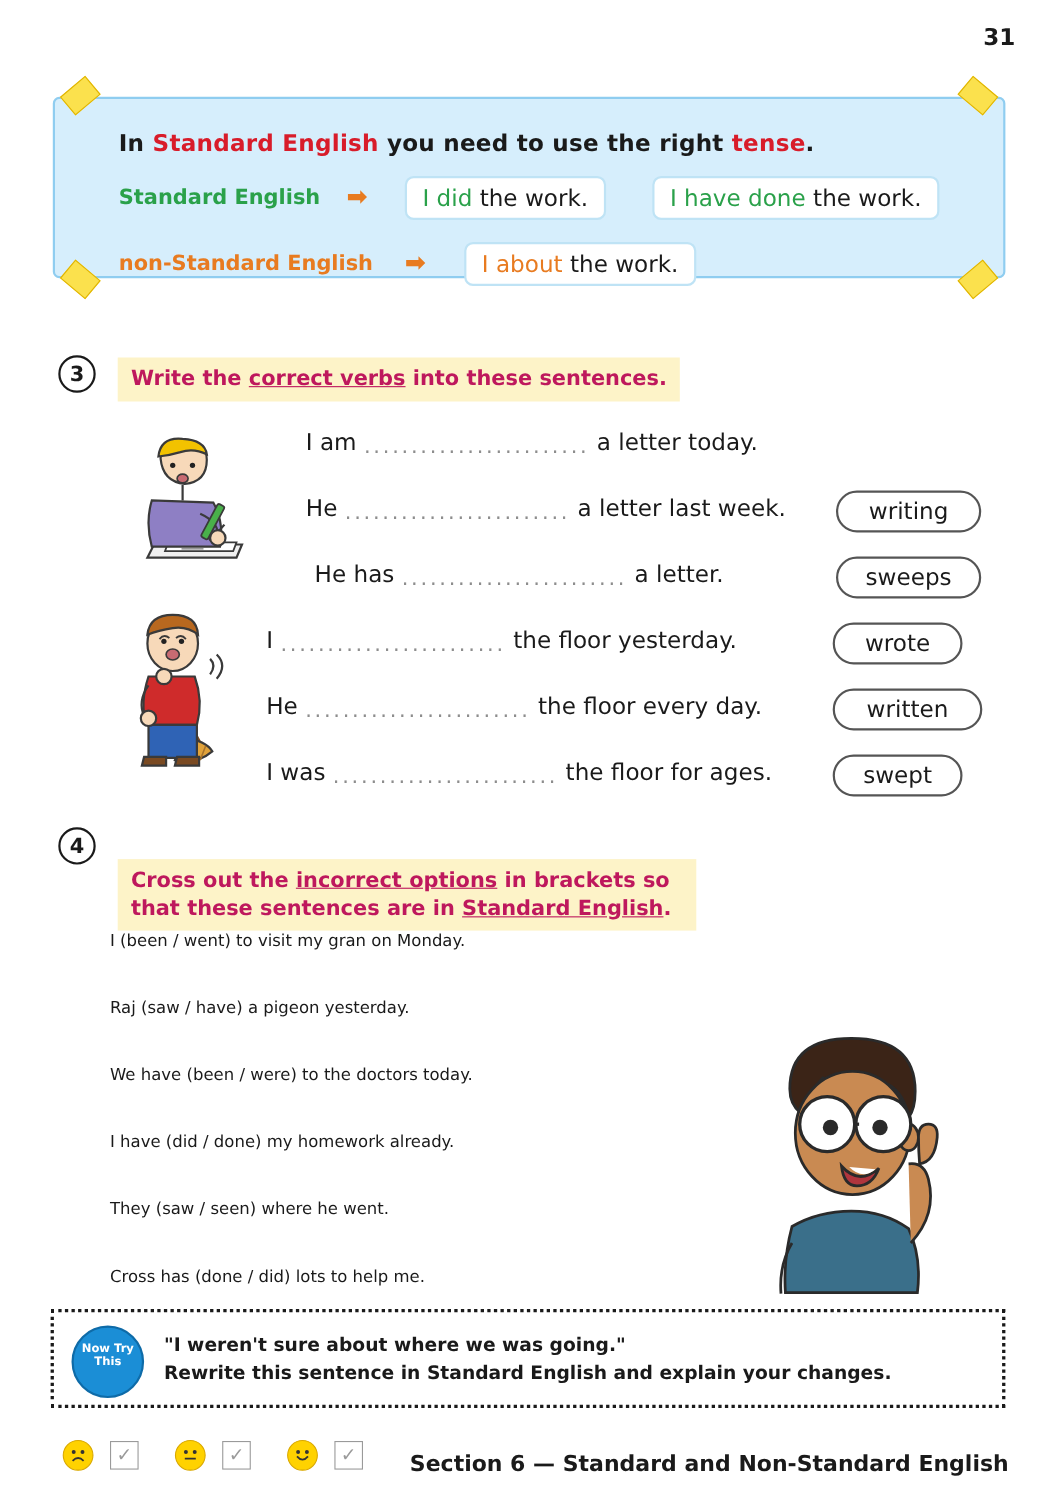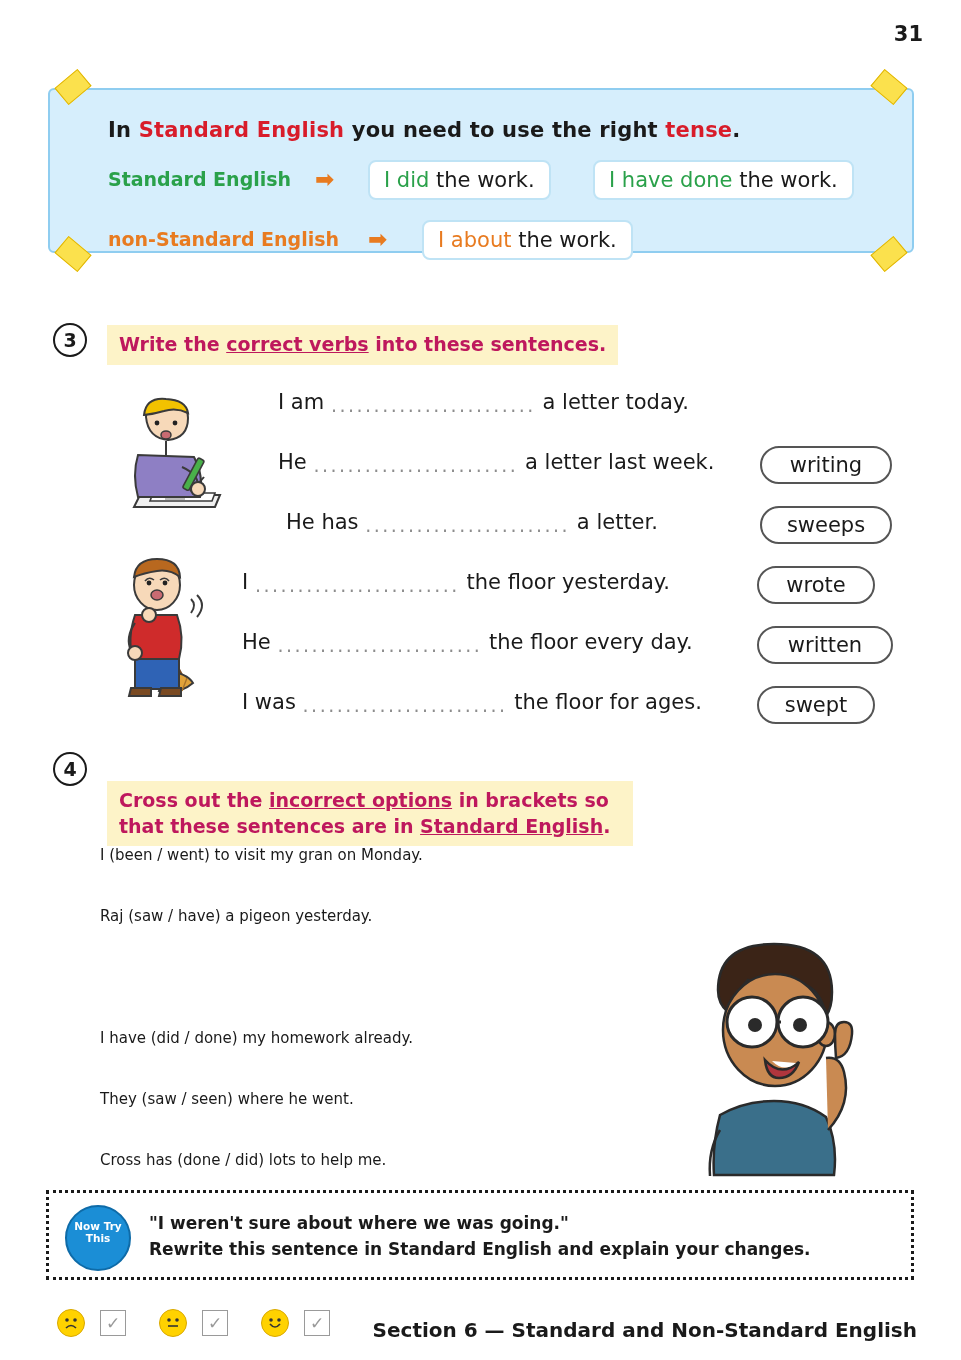--- a/index.html
+++ b/index.html
@@ -315,20 +315,21 @@
   <div class="word-box" style="left:757px; top:686px; width:118px;">swept</div>
 
   <div class="qnum" style="left:53px; top:752px;">4</div>
   <div class="qbox" style="left:107px; top:750px; width:526px;margin-top:31px;">
     <span>Cross out the </span><span class="u">incorrect options</span><span> in brackets so</span><br>
     <span>that these sentences are in </span><span class="u">Standard English</span><span>.</span>
   </div>
 
   <div class="q4sent" style="top:846px;">I (been / went) to visit my gran on Monday.</div>
   <div class="q4sent" style="top:907px;">Raj (saw / have) a pigeon yesterday.</div>
+  <div class="q4sent" style="top:968px;">We have (been / were) to the doctors today.</div>
   <div class="q4sent" style="top:1029px;">I have (did / done) my homework already.</div>
   <div class="q4sent" style="top:1090px;">They (saw / seen) where he went.</div>
   <div class="q4sent" style="top:1151px;">Cross has (done / did) lots to help me.</div>
 
   <svg style="position:absolute; left:660px; top:930px;" width="220" height="250" viewBox="0 0 220 250">
     <path d="M60 185 q-8 30 -6 60 h120 q4 -32 -8 -58 q-22 -16 -52 -16 q-30 0 -54 14 z" fill="#3a6f8a" stroke="#2a2a2a" stroke-width="2.5"></path>
     <path d="M58 60 q0 -46 56 -46 q58 0 58 48 q0 16 -6 24 q-4 -22 -18 -30 q-28 8 -60 -6 q-14 14 -20 32 q-10 -8 -10 -22 z" fill="#3b2417" stroke="#2a2a2a" stroke-width="2.5"></path>
     <ellipse cx="115" cy="100" rx="52" ry="56" fill="#c98a52" stroke="#2a2a2a" stroke-width="2.5"></ellipse>
     <ellipse cx="166" cy="104" rx="9" ry="12" fill="#c98a52" stroke="#2a2a2a" stroke-width="2.5"></ellipse>
     <circle cx="92" cy="92" r="25" fill="#ffffff" stroke="#2a2a2a" stroke-width="3"></circle>

